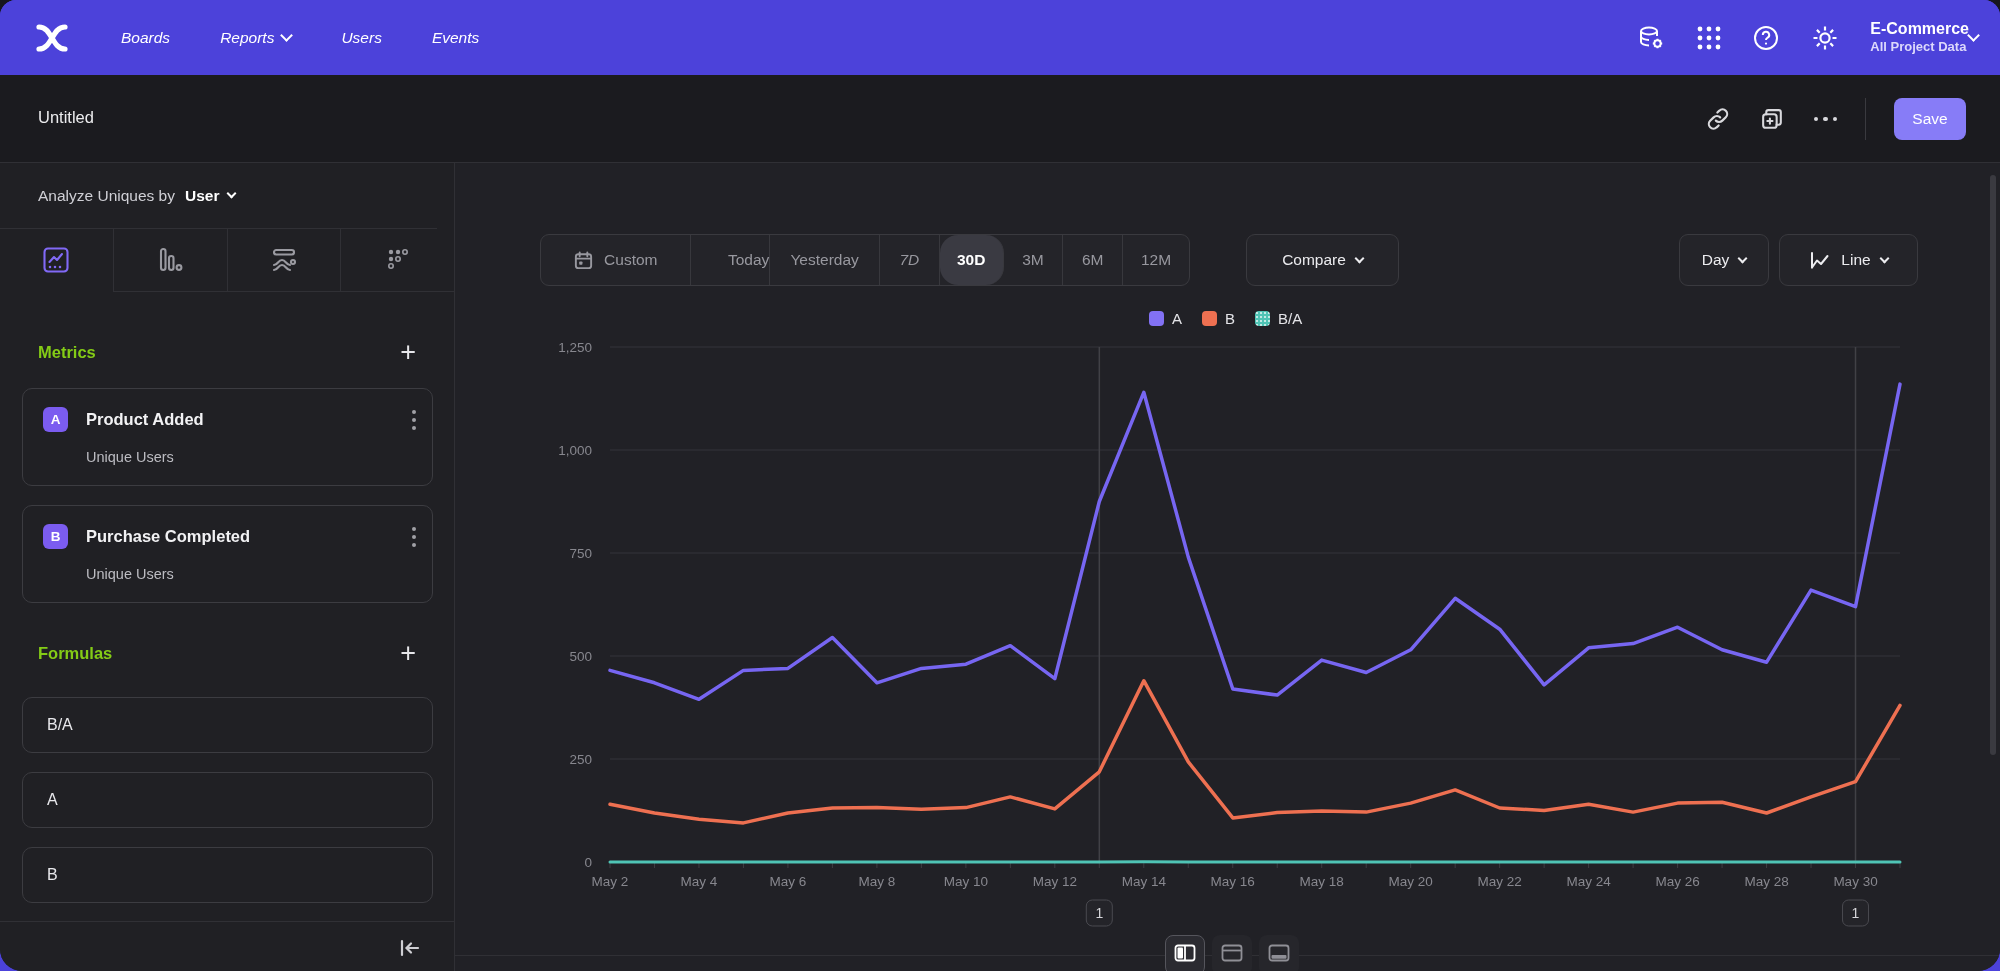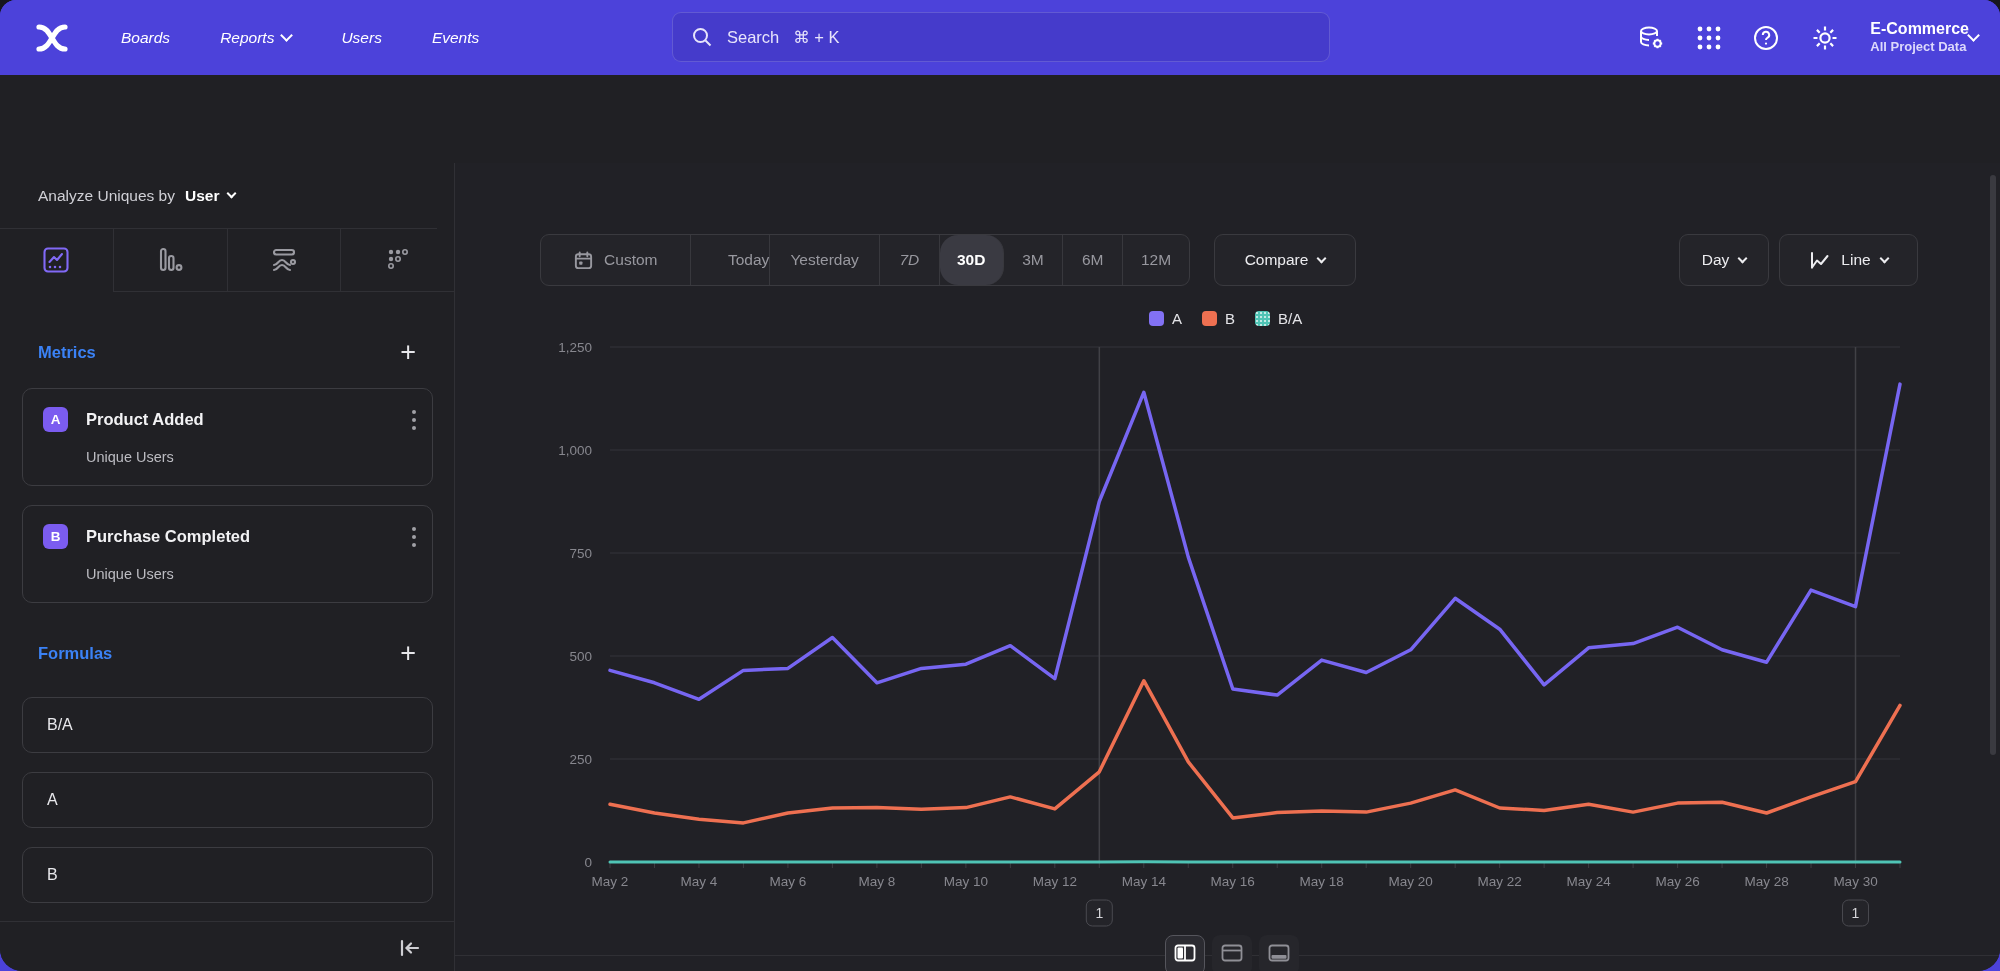--- a/index.html
+++ b/index.html
@@ -43,21 +43,21 @@
   .analyze-row { position:absolute; left:0; top:0; right:17px; height:66px; border-bottom:1px solid #303035;
     display:flex; align-items:center; padding-left:38px; gap:10px; }
   .analyze-label { color:#cfcfd5; font-size:15.5px; }
   .analyze-value { color:#fff; font-size:15.5px; font-weight:600; display:flex; align-items:center; gap:9px; }
   .analyze-value .chev { width:7px; height:7px; }
   .tabs { position:absolute; left:0; top:66px; right:0; height:63px; display:flex; }
   .tab { flex:1; display:flex; align-items:center; justify-content:center; border-bottom:1px solid #303035; border-left:1px solid #303035; color:#9a9aa1; }
   .tab:first-child { border-left:none; }
   .tab.selected { border-bottom-color:transparent; color:#8169f6; }
   .side-header { position:absolute; left:38px; right:38px; height:34px; display:flex; justify-content:space-between; align-items:center; }
-  .side-header .h-label { color:#3b82f6; font-size:16.5px; font-weight:700; }
+  .side-header .h-label { color:#84cc16; font-size:16.5px; font-weight:700; }
   .plus { color:#e6e6ea; font-size:27px; font-weight:300; line-height:20px; }
   .card { position:absolute; left:22px; width:411px; border:1px solid #3c3c41; border-radius:10px; background:transparent; }
   .m-card { height:98px; }
   .m-row1 { position:absolute; left:20px; top:18px; right:16px; display:flex; align-items:center; gap:18px; }
   .badge { width:25px; height:25px; border-radius:6px; background:#7b5cf0; color:#fff; font-size:13.5px; font-weight:700;
     display:flex; align-items:center; justify-content:center; }
   .m-title { color:#f2f2f4; font-size:16.5px; font-weight:600; flex:1; }
   .m-sub { position:absolute; left:63px; top:60px; color:#bcbcc2; font-size:14.5px; }
   .f-card { height:56px; display:flex; align-items:center; padding-left:24px; color:#e8e8ec; font-size:16px; }
   .side-footer { position:absolute; left:0; right:0; top:758px; border-top:1px solid #303035; height:60px; }
@@ -106,30 +106,20 @@
           <i class="chev"></i>
         </div>
       <div class="nav-item">
           <span>Users</span>
         </div>
       <div class="nav-item">
           <span>Events</span>
         </div>
     </div>
 
-    <div class="search">
-      <span>
-        <svg width="22" height="22" viewBox="0 0 22 22" fill="none" stroke="#e7e4fb" stroke-width="2">
-          <circle cx="9.5" cy="9.5" r="6.5"></circle>
-            <path d="M14.5 14.5 L19.5 19.5"></path>
-        </svg>
-      </span>
-      <span class="search-text">Search</span>
-      <span class="search-kbd">⌘ + K</span>
-    </div>
 
     <div class="nav-right">
       <span>
         <svg width="30" height="30" viewBox="0 0 30 30" fill="none" stroke="#fff" stroke-width="2">
           <ellipse cx="13" cy="8" rx="8" ry="3.4"></ellipse>
           <path d="M5 8 V19 c0 1.9 3.6 3.4 8 3.4 M21 8 v5"></path>
           <path d="M5 13.5 c0 1.9 3.6 3.4 8 3.4"></path>
           <circle cx="21.5" cy="20.5" r="3.2"></circle>
           <path d="M21.5 15.8v1.6 M21.5 23.6v1.6 M26.2 20.5h-1.6 M18.4 20.5h-1.6 M24.8 17.2l-1.1 1.1 M19.4 22.6l-1.1 1.1 M24.8 23.8l-1.1-1.1 M19.4 18.4l-1.1-1.1"></path>
         </svg>
@@ -165,20 +155,45 @@
           <div class="proj-name">E-Commerce</div>
           <div class="proj-scope">All Project Data</div>
         </div>
         <i class="chev"></i>
       </div>
     </div>
   </header>
 
   <div class="app">
 
+    <div class="topbar">
+      <div class="doc-title">Untitled</div>
+      <div class="topbar-actions">
+        <span>
+          <svg width="26" height="26" viewBox="0 0 24 24" fill="none" stroke="currentColor" stroke-width="2" stroke-linecap="round">
+            <path d="M10 13.5a4.2 4.2 0 0 0 6 0l3.2-3.2a4.24 4.24 0 0 0-6-6L11.4 6"></path>
+            <path d="M14 10.5a4.2 4.2 0 0 0-6 0l-3.2 3.2a4.24 4.24 0 0 0 6 6L12.6 18"></path>
+          </svg>
+        </span>
+        <span>
+          <svg width="27" height="27" viewBox="0 0 26 26" fill="none" stroke="currentColor" stroke-width="2" stroke-linejoin="round">
+            <path d="M7 9 V6 a2 2 0 0 1 2-2 h10 a2 2 0 0 1 2 2 v10 a2 2 0 0 1-2 2 h-3"></path>
+            <rect x="4" y="8" width="13" height="13" rx="2.5"></rect>
+            <path d="M10.5 12 v5 M8 14.5 h5" stroke-linecap="round"></path>
+          </svg>
+        </span>
+        <span class="dots-h">
+            <i></i>
+            <i></i>
+            <i></i>
+          </span>
+        <span class="tb-divider"></span>
+        <div class="save-btn">Save</div>
+      </div>
+    </div>
 
     <div class="content">
 
       <aside class="sidebar">
         <div class="analyze-row">
           <span class="analyze-label">Analyze Uniques by</span>
           <span class="analyze-value">
             <span>User</span>
             <i class="chev"></i>
           </span>
@@ -303,21 +318,21 @@
               <span>3M</span>
             </div>
           <div class="seg" style="width:60px;">
               <span>6M</span>
             </div>
           <div class="seg" style="width:66px;">
               <span>12M</span>
             </div>
         </div>
 
-        <div class="box" style="left:759px; width:142px;">
+        <div class="box" style="left:791px; width:153px;">
           <span>Compare</span>
           <i class="chev" style="width:7px;height:7px;"></i>
         </div>
 
 
         <div class="box" style="left:1224px; width:90px;">
           <span>Day</span>
           <i class="chev" style="width:7px;height:7px;"></i>
         </div>
 

